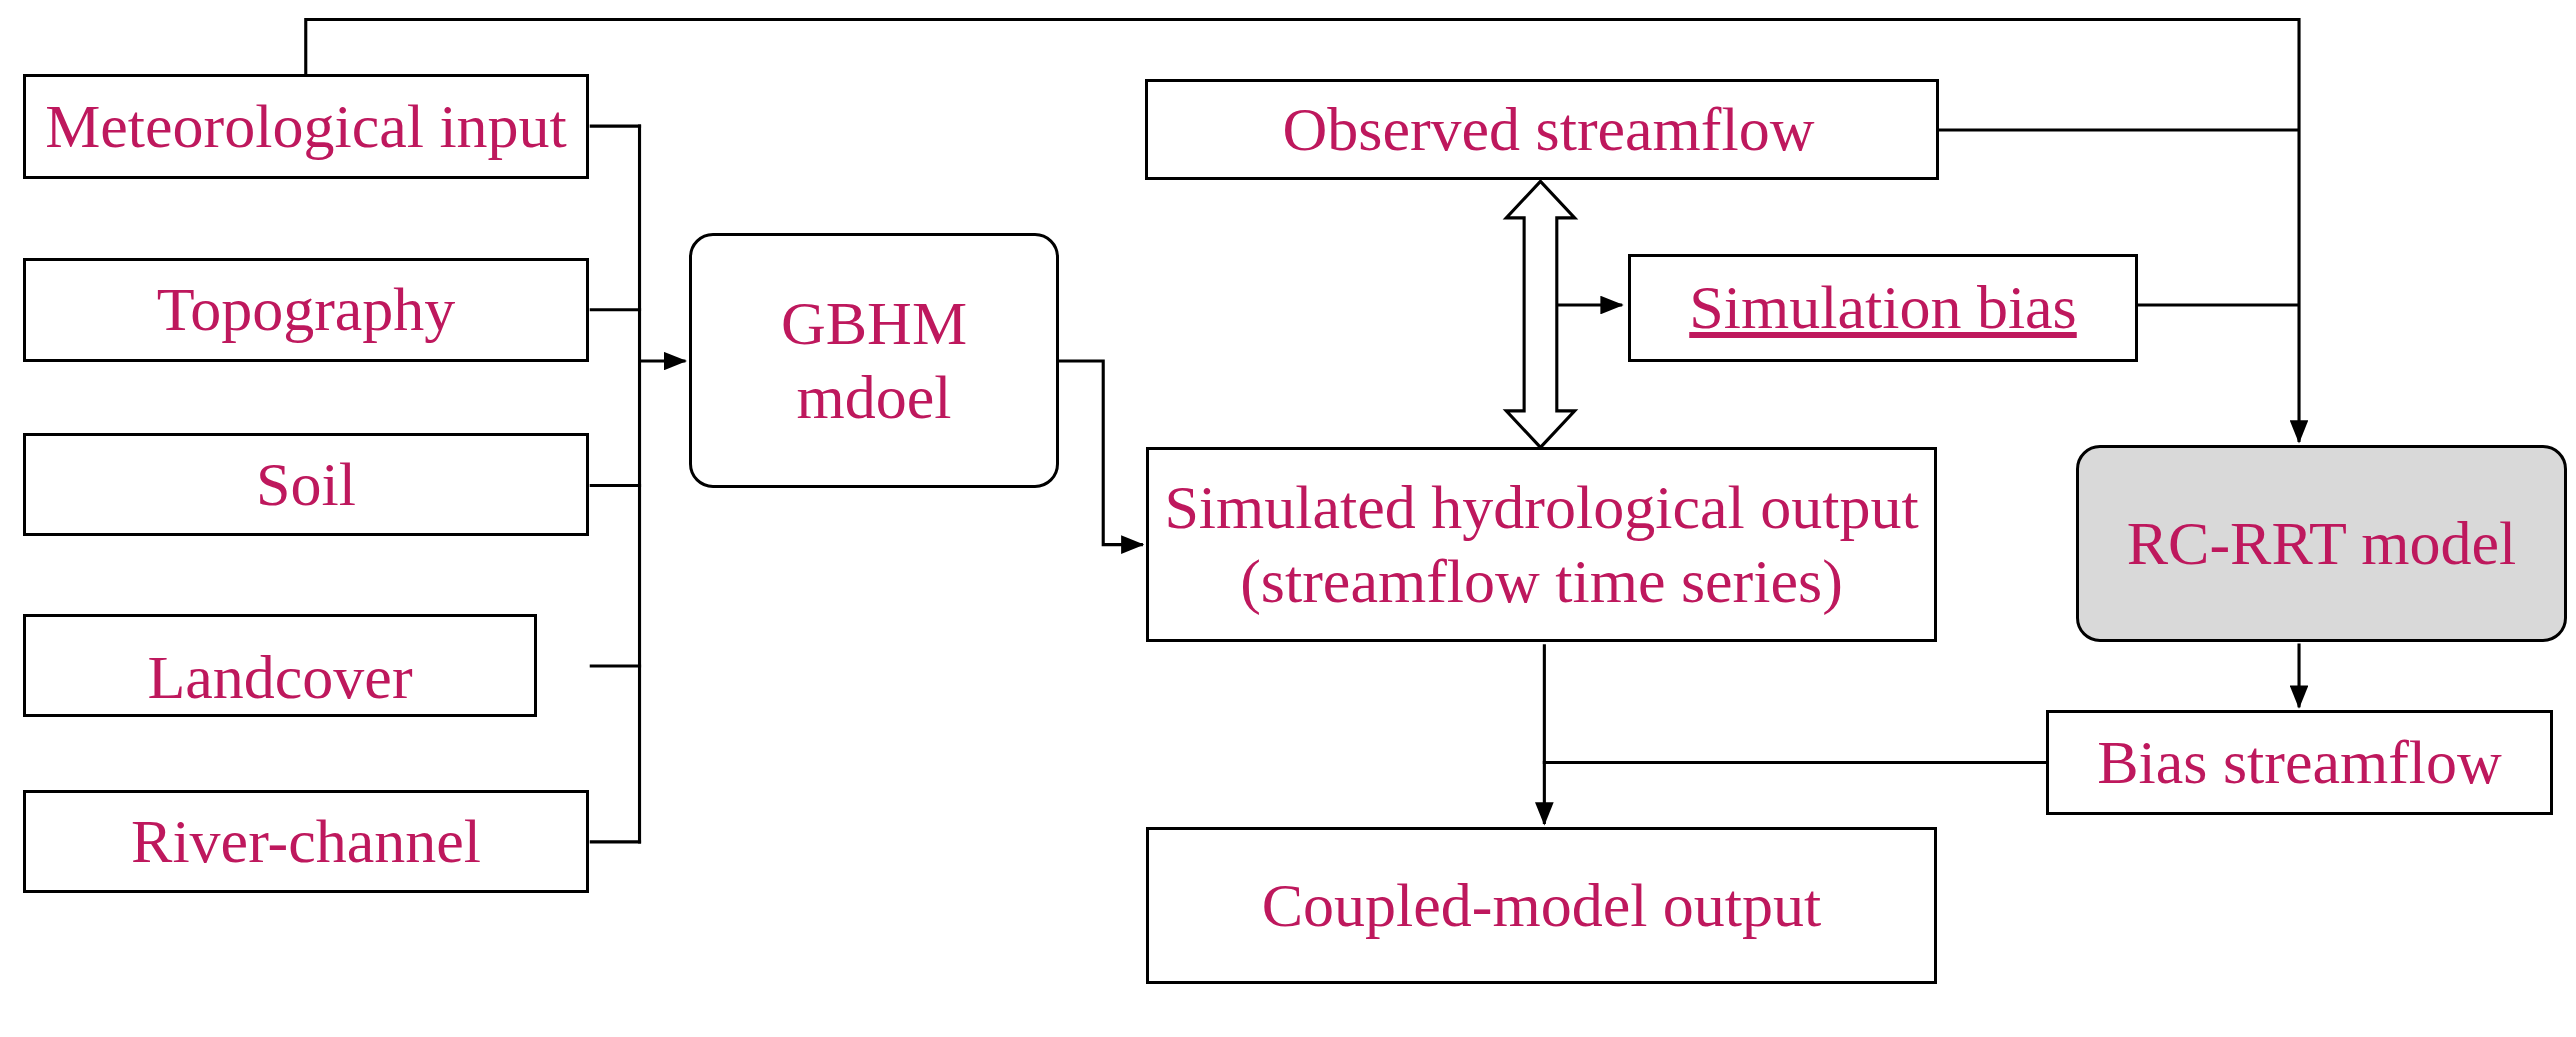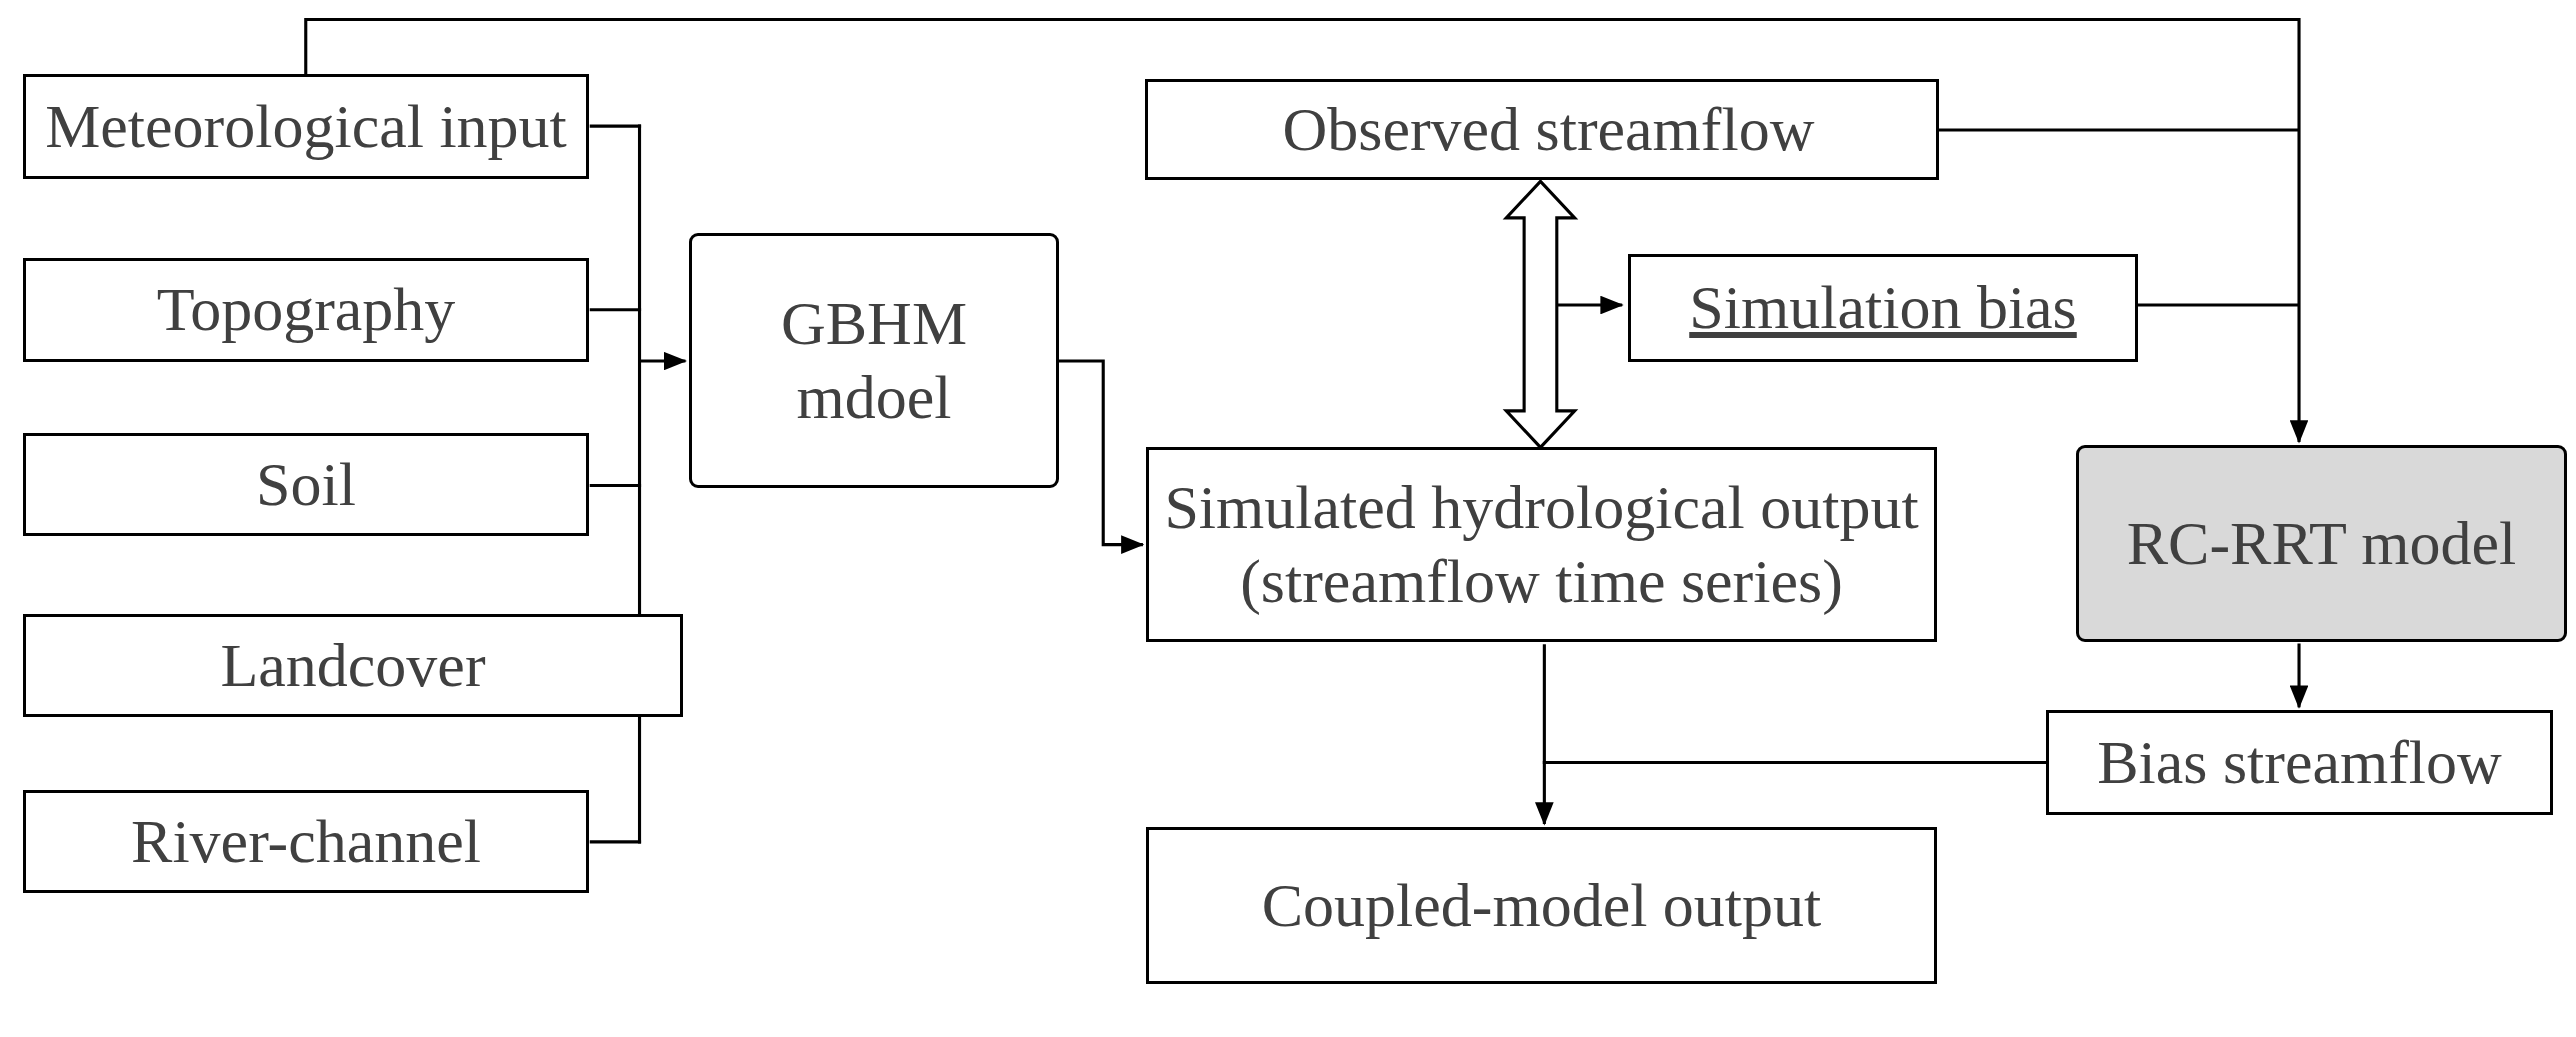--- a/index.html
+++ b/index.html
@@ -7,42 +7,42 @@
     --box-fill:#ffffff;
     --rc-fill:#d9d9d9;
     --bg:#ffffff;
   }
   html,body{margin:0;padding:0;background:var(--bg);}
   #canvas{
     position:relative;
     width:2576px;height:1038px;
     background:var(--bg);
     font-family:"Liberation Serif","DejaVu Serif",serif;
-    color:#404040;
+    color:#be185d;
   }
   #wires{position:absolute;left:0;top:0;width:2576px;height:1038px;}
   .box{
     position:absolute;
     box-sizing:border-box;
     border:3.1px solid var(--line);
     background:var(--box-fill);
     display:flex;flex-direction:column;
     align-items:center;justify-content:center;
     text-align:center;
     font-size:62px;
     line-height:1.18;
     white-space:nowrap;
   }
-  .rounded{border-radius:9px;}
+  .rounded{border-radius:24px;}
   .gray{background:var(--rc-fill);margin-left:17px;}
   
   .b-met   {left:23px;  top:74px;   width:566px; height:105px;}
   .b-topo  {left:23px;  top:258px;  width:566px; height:104px;}
   .b-soil  {left:23px;  top:433px;  width:566px; height:103px;}
-  .b-land  {left:23px;  top:614px;  width:660px; height:103px;}
+  .b-land  {left:23px;  top:614px;  width:514px; height:103px;justify-content:flex-end;}
   .b-river {left:23px;  top:790px; width:566px; height:103px;}
   
   .b-gbhm  {left:689px; top:233px;  width:370px; height:255px;}
   .b-obs   {left:1145px;top:79px;  width:794px;height:101px;padding-left:13px;}
   .b-sbias {left:1628px;top:254px;  width:510px; height:108px;text-decoration:underline;}
   .b-simout{left:1146px;top:447px;  width:791px;height:195px;}
   .b-rcrrt {left:2059px;top:445px;  width:491px; height:197px;}
   .b-bcorr {left:2046px;top:710px;  width:507px; height:105px;}
   .b-coup  {left:1146px;top:827px; width:791px;height:157px;}
 </style>

